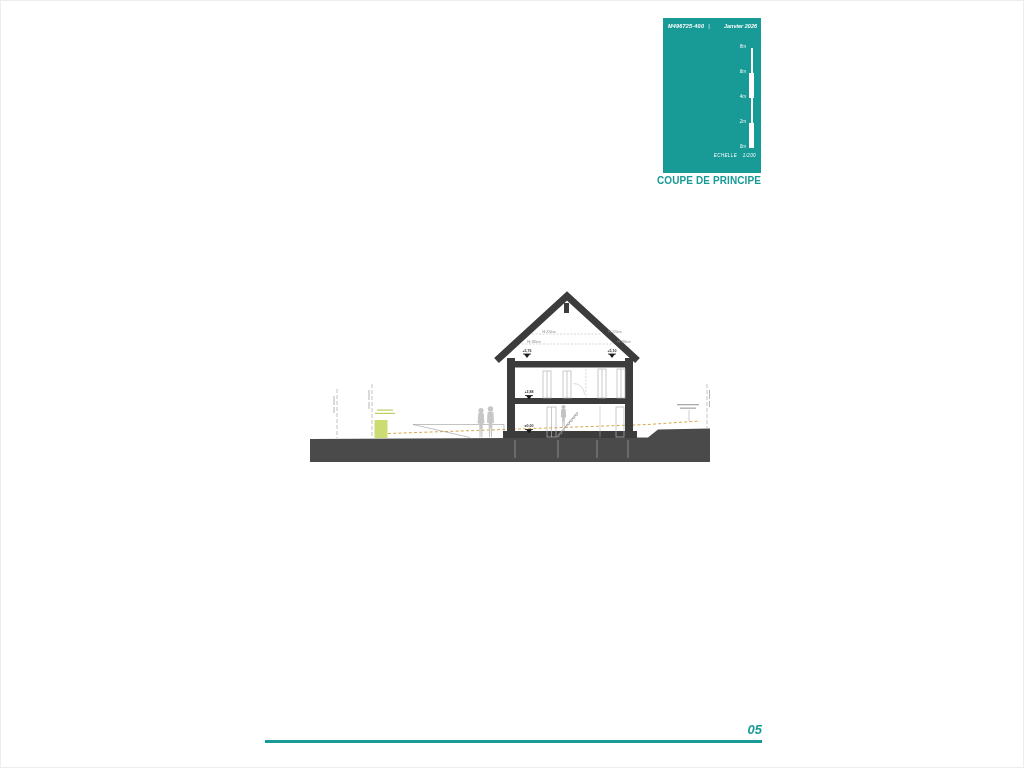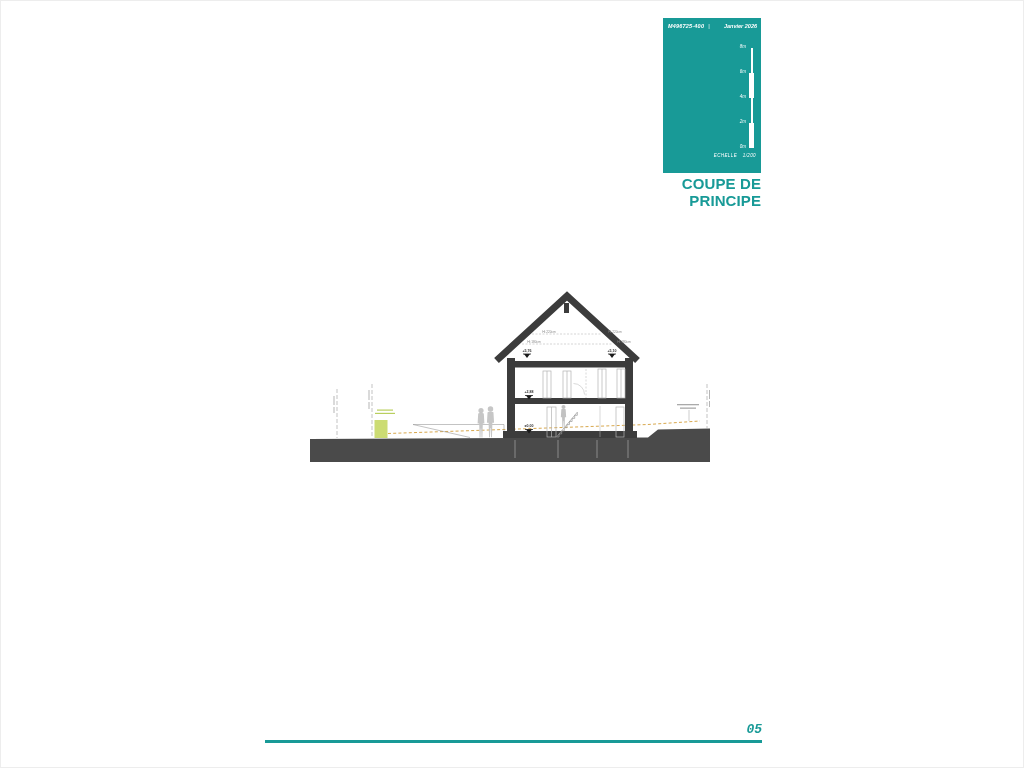--- a/index.html
+++ b/index.html
@@ -16,26 +16,26 @@
   .scalebar{position:absolute;left:86px;top:30px;width:5px;height:100px;}
   .scalebar .seg{position:absolute;background:#ffffff;}
   .seg.thin{width:2px;left:1.5px;height:25px;}
   .seg.thick{width:5px;left:0;height:25px;}
   .tick-label{position:absolute;right:15px;width:20px;text-align:right;color:#ffffff;
         font-size:4.5px;line-height:5px;font-style:italic;}
   .echelle{position:absolute;right:5px;top:135px;color:#ffffff;font-size:4.5px;
         font-style:italic;letter-spacing:.4px;}
   .echelle .val{margin-left:4px;}
   .sheet-title{position:absolute;left:655px;top:175px;width:106px;text-align:right;
-        color:#189a97;font-size:15px;font-weight:bold;letter-spacing:.1px;}
+        color:#189a97;font-size:10px;font-weight:bold;letter-spacing:.1px;}
 
   
   .footer-line{position:absolute;left:265px;top:740px;width:497px;height:3px;background:#189a97;}
   .page-number{position:absolute;left:700px;top:722px;width:62px;text-align:right;
-        color:#189a97;font-size:13px;font-weight:bold;font-style:italic;font-family:Liberation Mono, monospace;}
+        color:#189a97;font-size:13px;font-weight:bold;font-style:italic;}
 
   svg{position:absolute;left:0;top:0;}
   svg text{font-family:"Liberation Sans",sans-serif;}
 </style>
 </head>
 <body>
 
 <div id="page">
 
   <svg width="1024" height="768" viewBox="0 0 1024 768">

